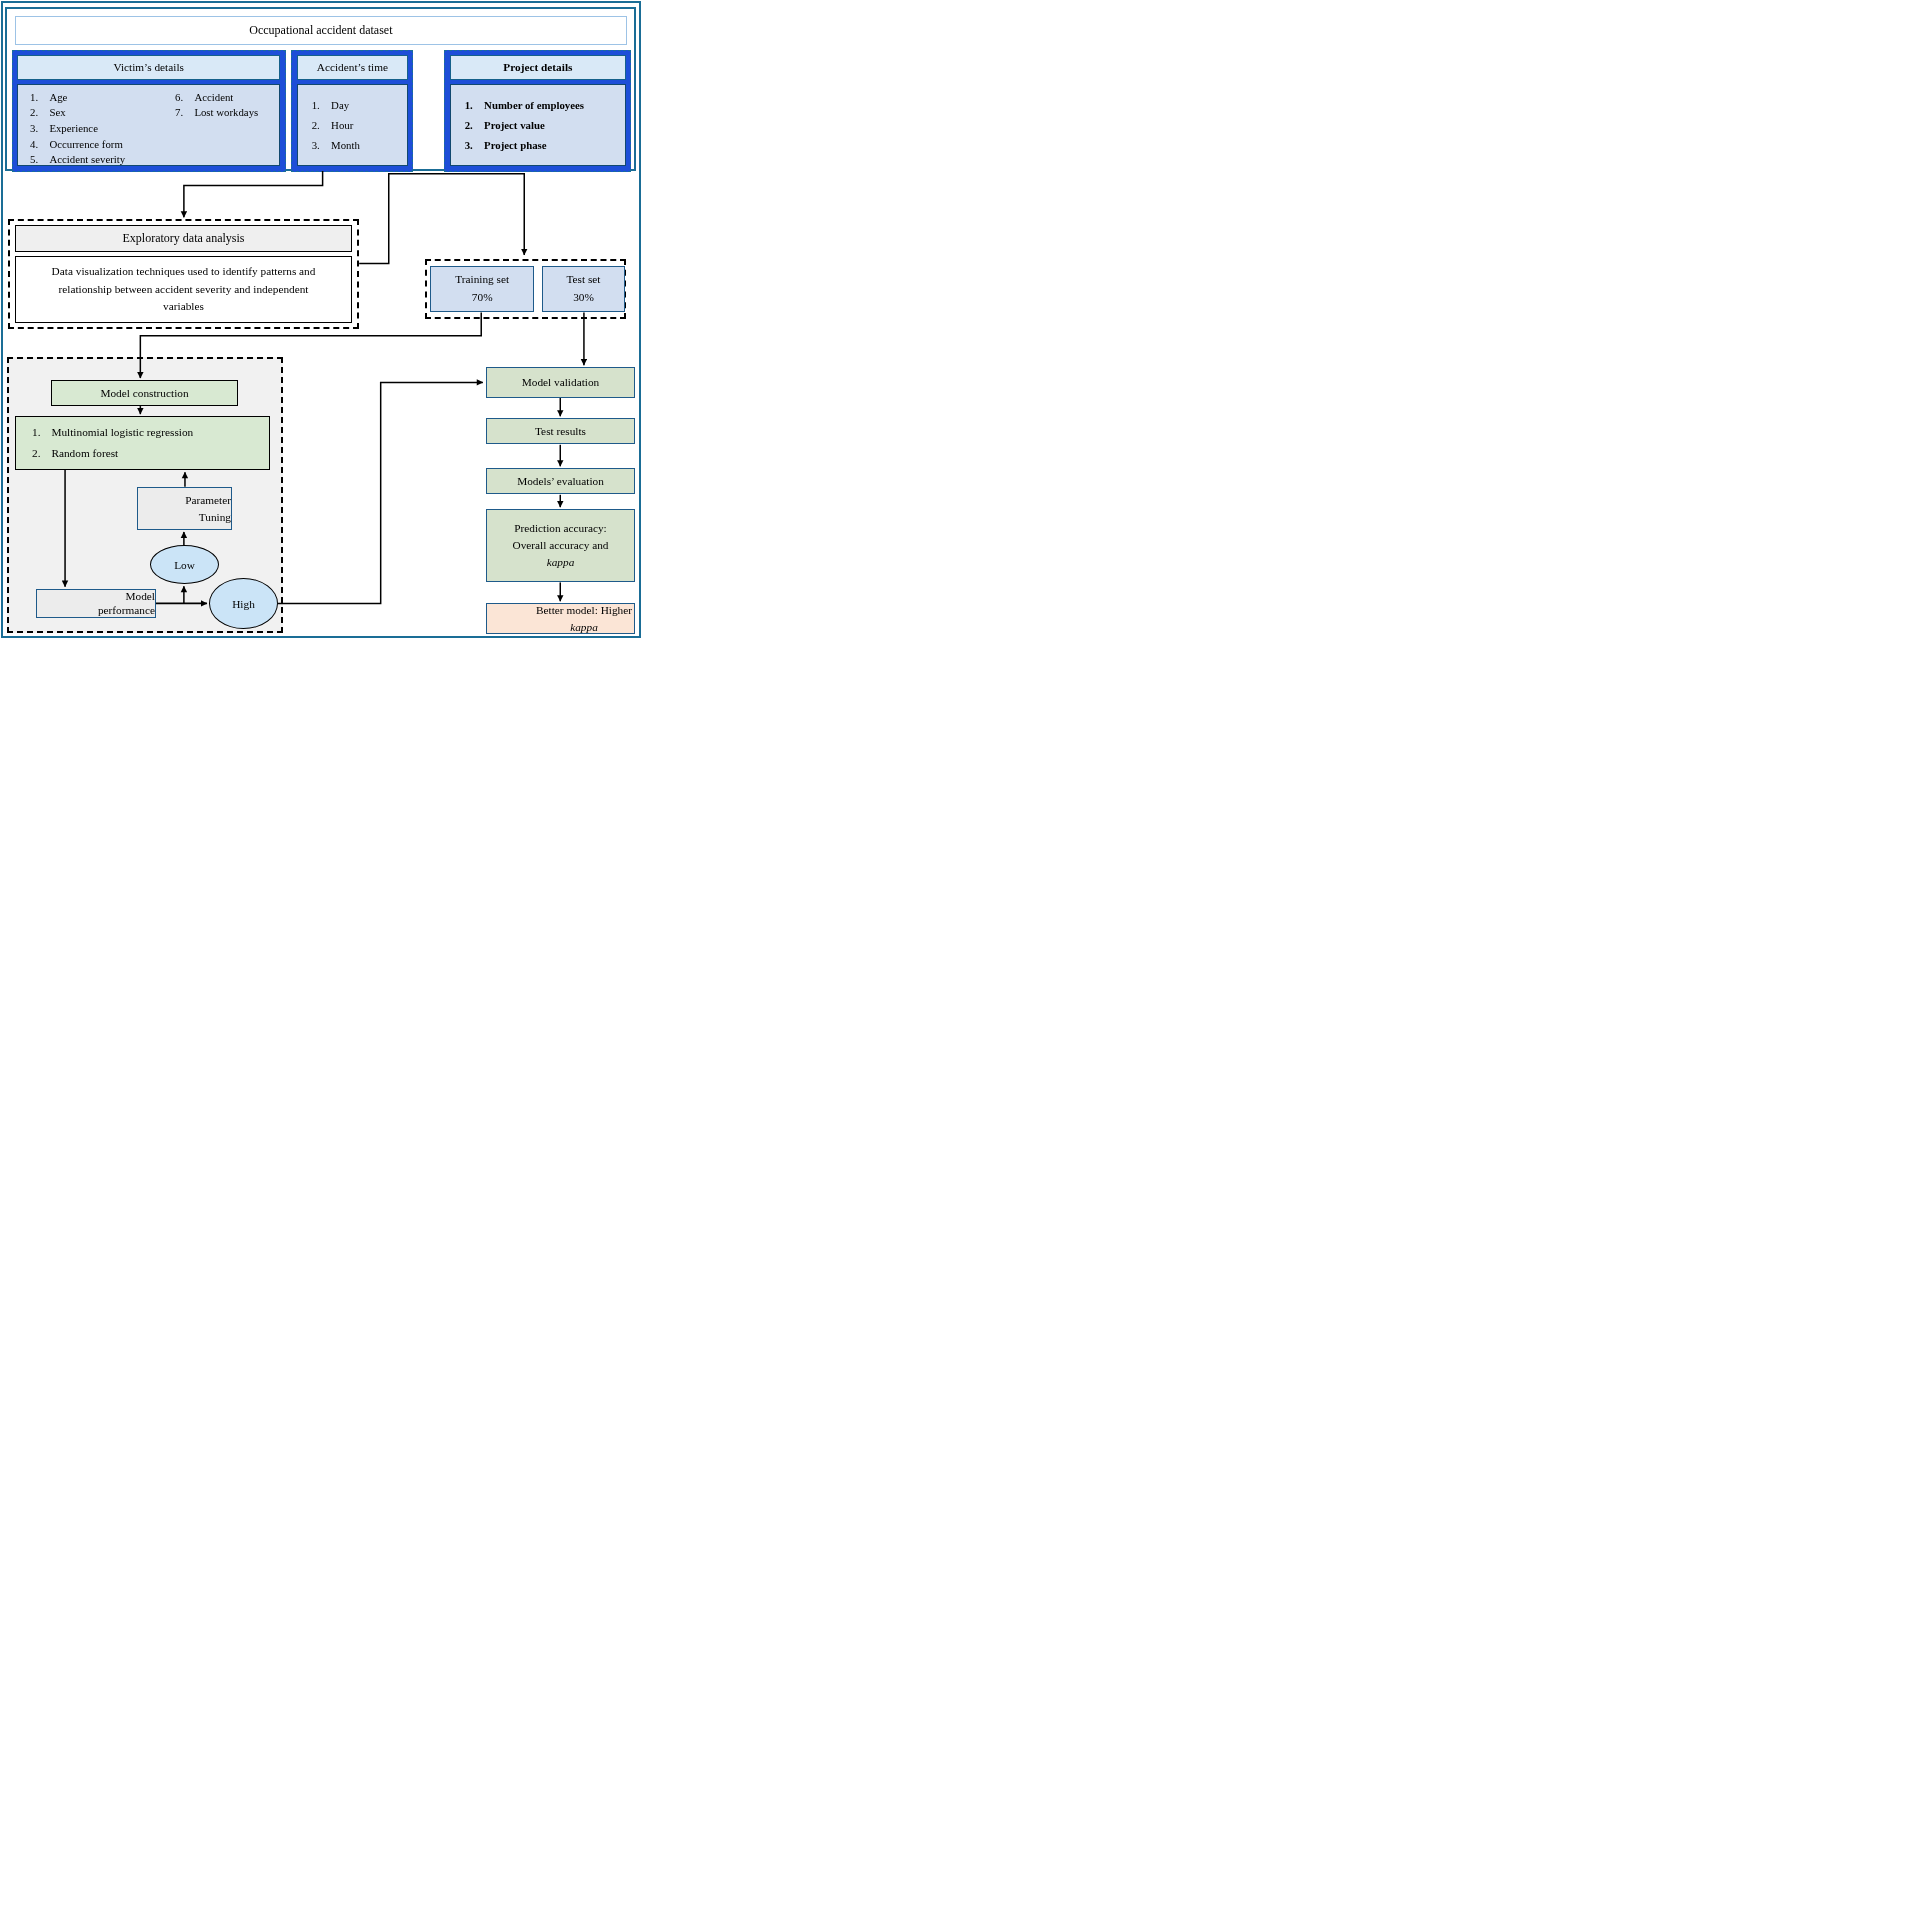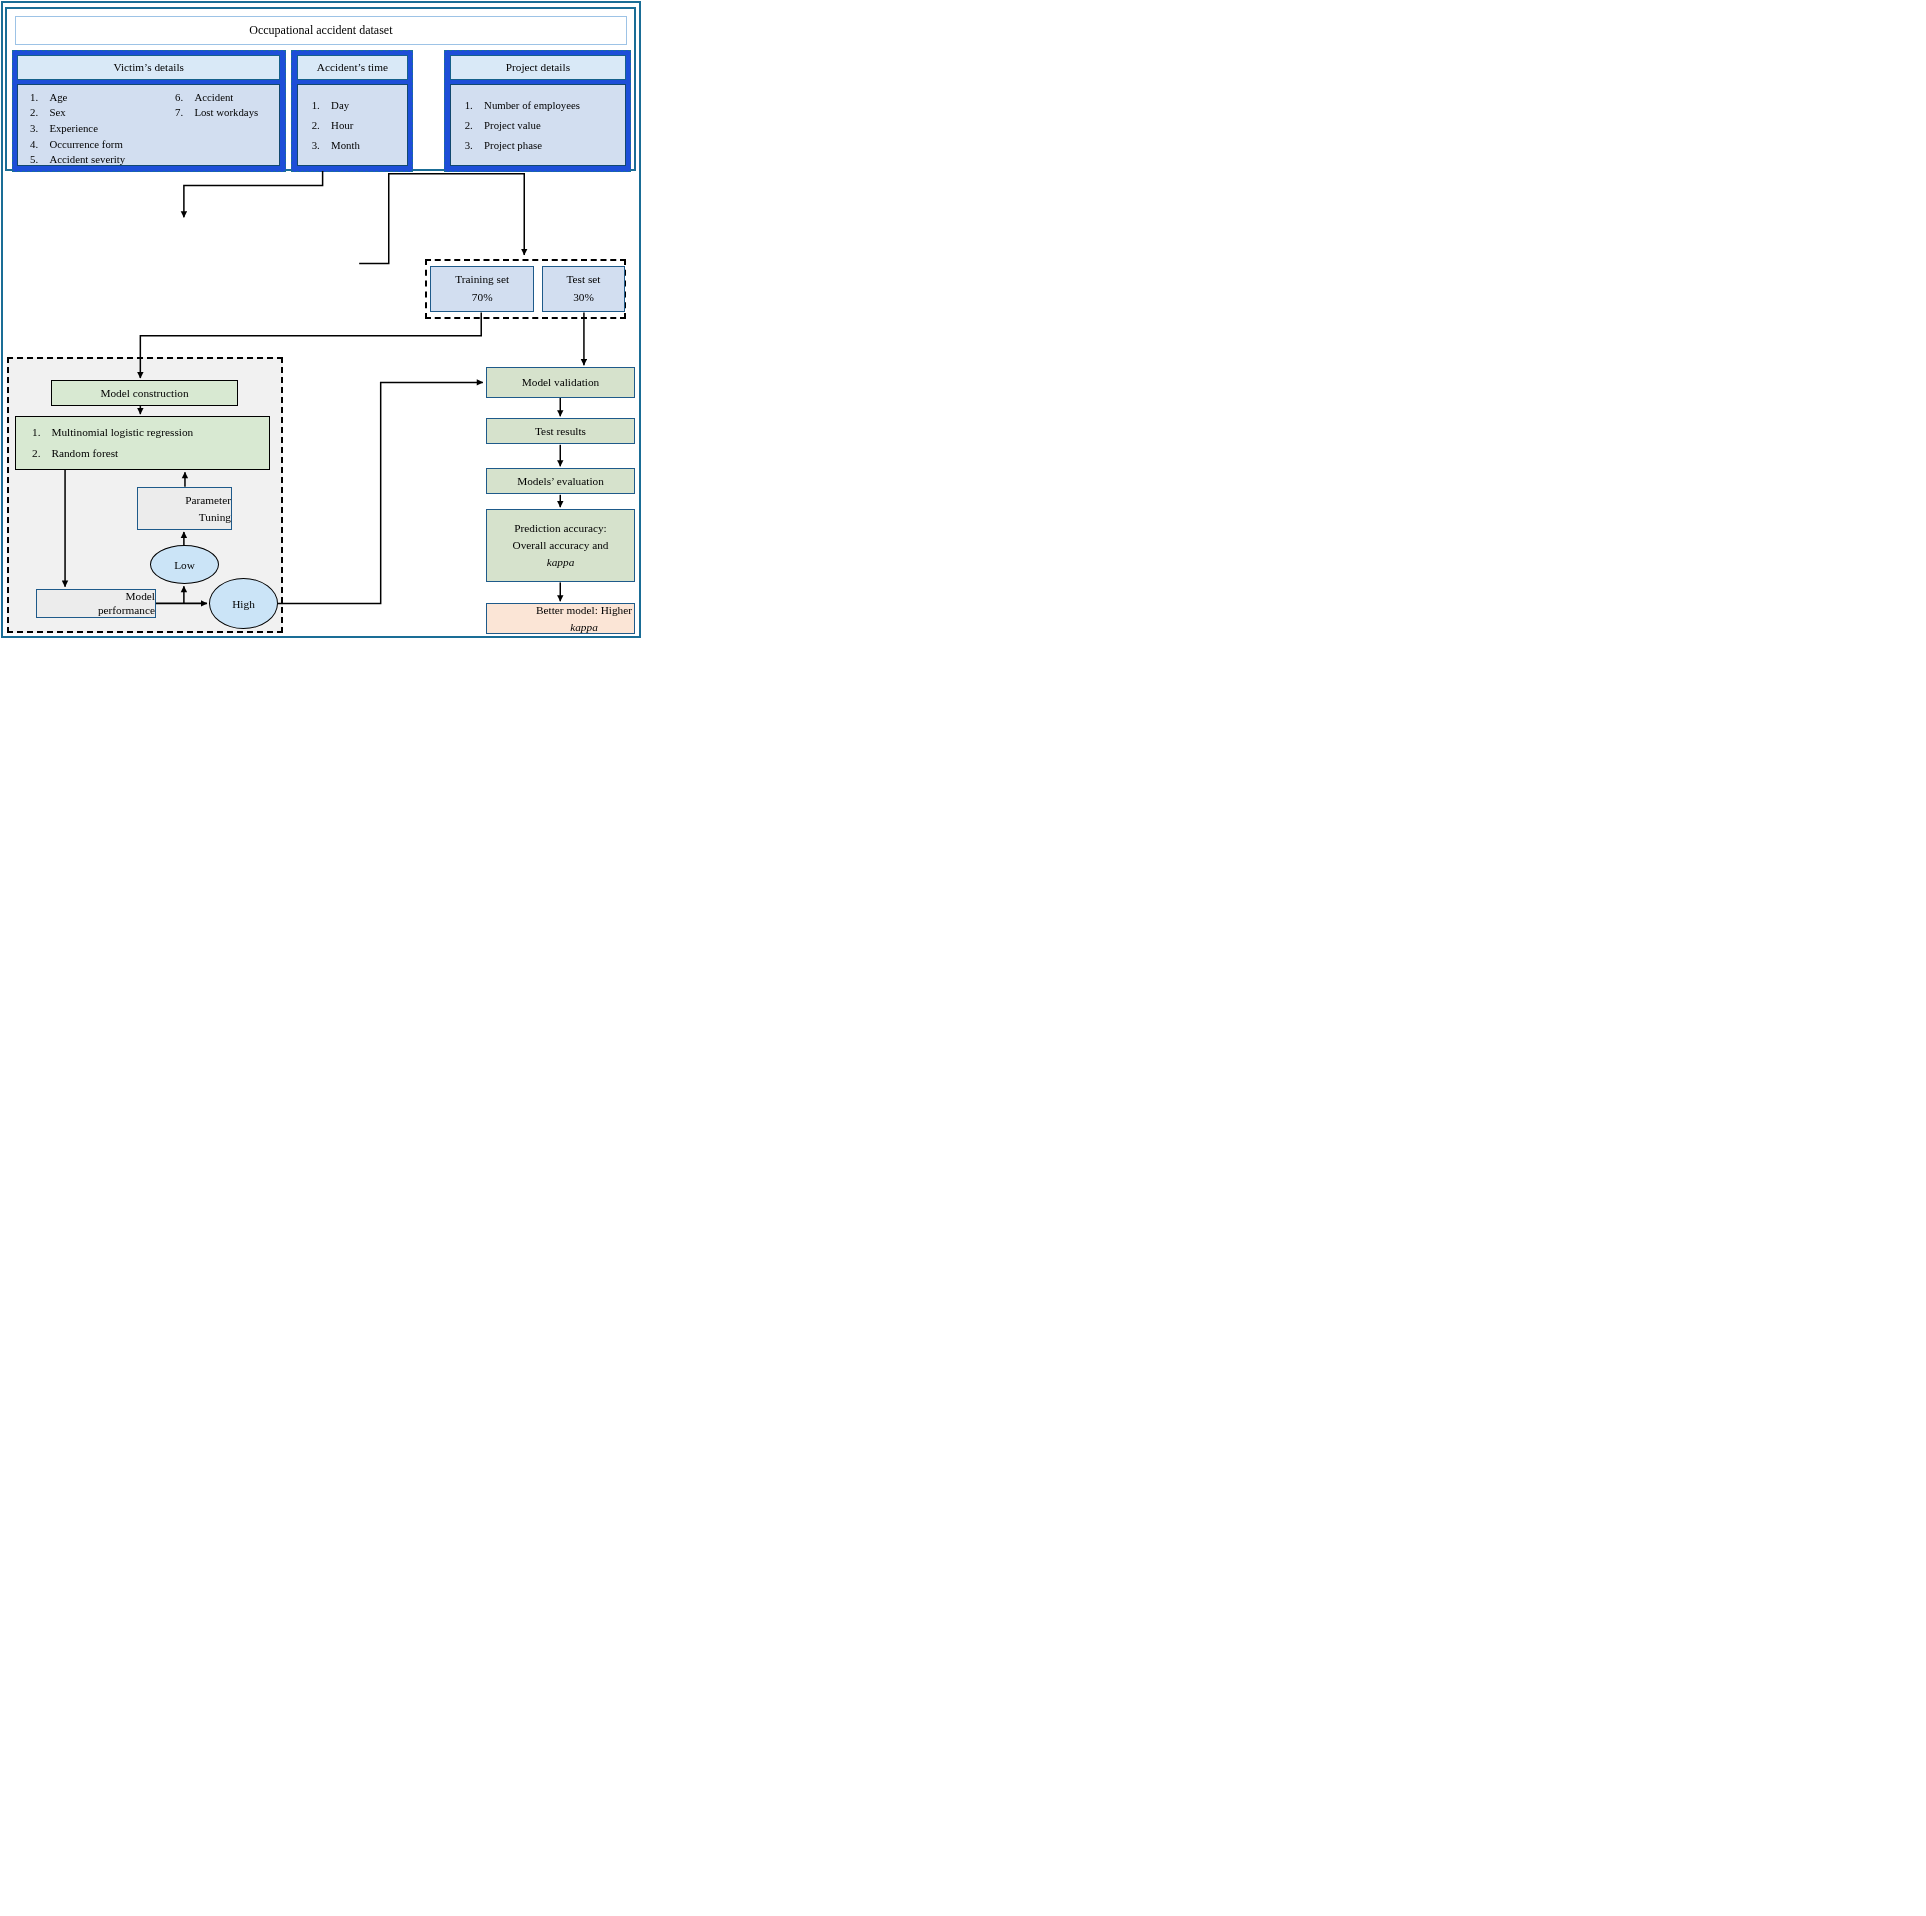--- a/index.html
+++ b/index.html
@@ -170,41 +170,49 @@
               <span>Hour</span>
             </div>
           <div class="li">
               <span class="n">3.</span>
               <span>Month</span>
             </div>
         </div>
       </div>
     </div>
 
-    <div class="group" style="left:437px;width:187px;">
+    <div class="group" style="left:437px;width:187px;font-weight:bold;">
       <div class="group-header">Project details</div>
       <div class="group-list">
         <div class="centered-list">
           <div class="li">
               <span class="n">1.</span>
               <span>Number of employees</span>
             </div>
           <div class="li">
               <span class="n">2.</span>
               <span>Project value</span>
             </div>
           <div class="li">
               <span class="n">3.</span>
               <span>Project phase</span>
             </div>
         </div>
       </div>
     </div>
   </div>
 
+  <div class="eda">
+    <div class="eda-header">Exploratory data analysis</div>
+    <div class="eda-body">
+      <span>Data visualization techniques used to identify patterns and</span>
+      <span>relationship between accident severity and independent</span>
+      <span>variables</span>
+    </div>
+  </div>
 
   <div class="split">
     <div class="set-box" style="left:3.2px;width:104px;">
       <span>Training set</span>
       <span>70%</span>
     </div>
     <div class="set-box" style="left:115px;width:83px;">
       <span>Test set</span>
       <span>30%</span>
     </div>

